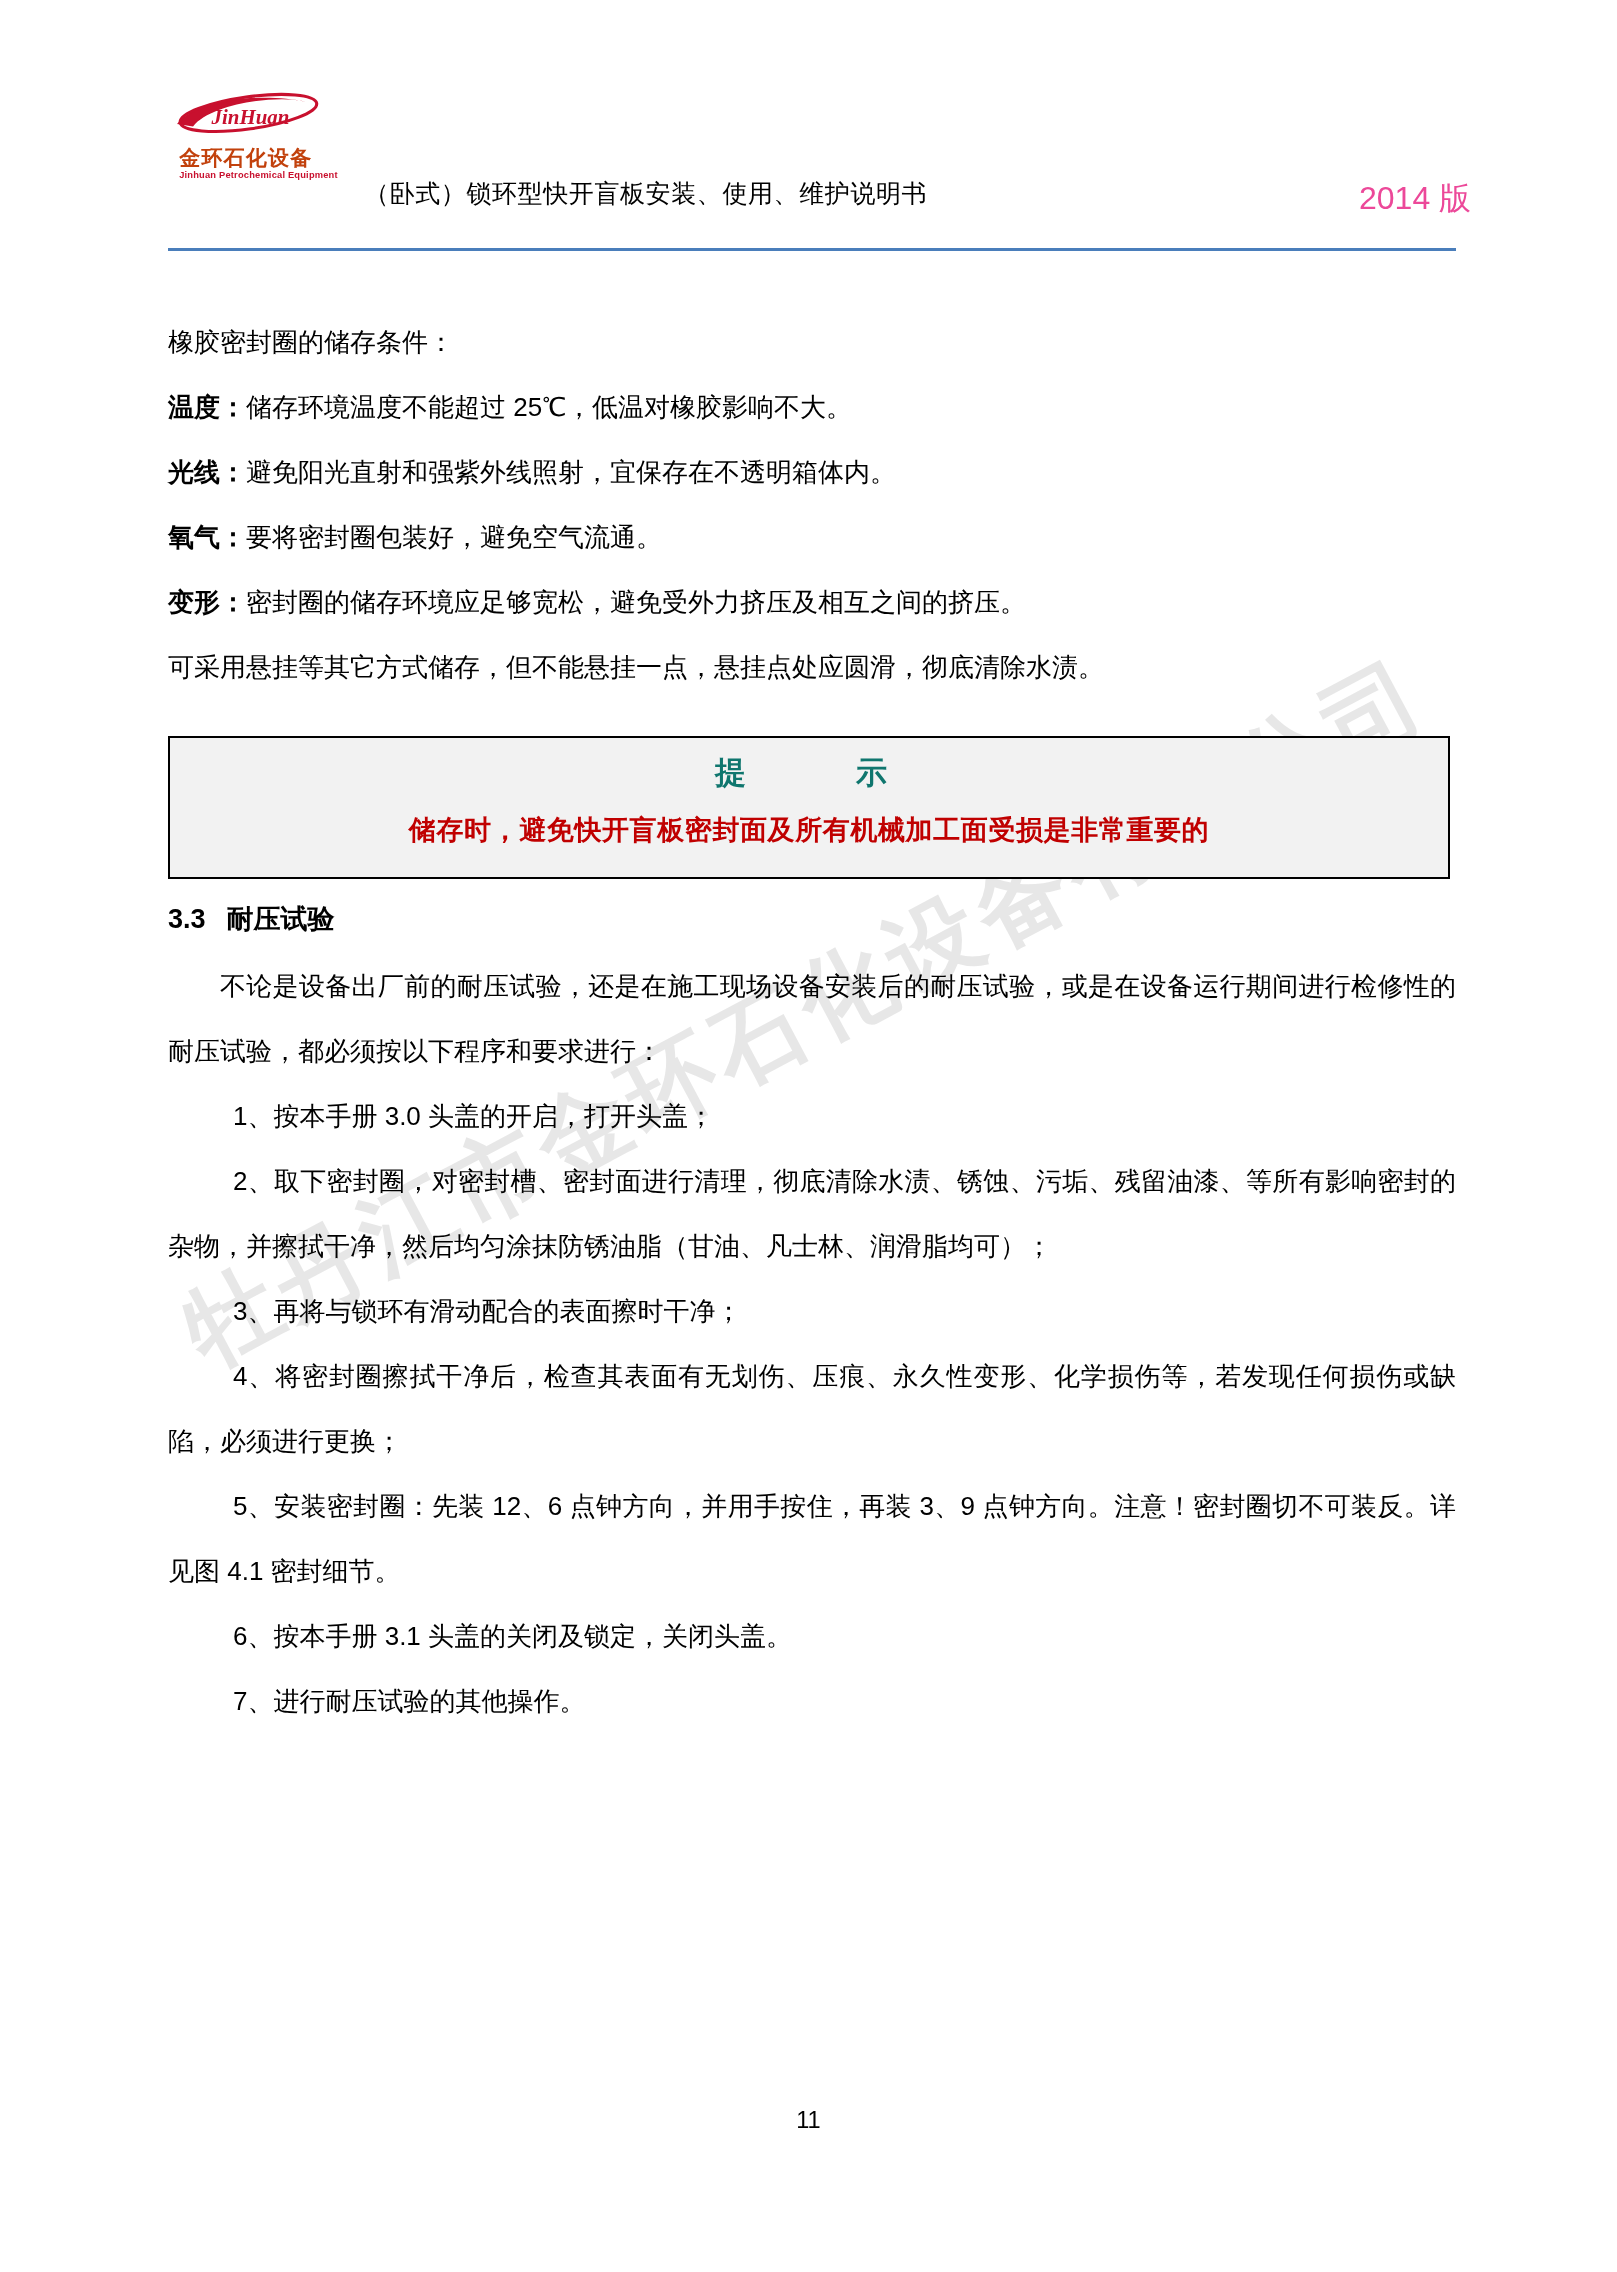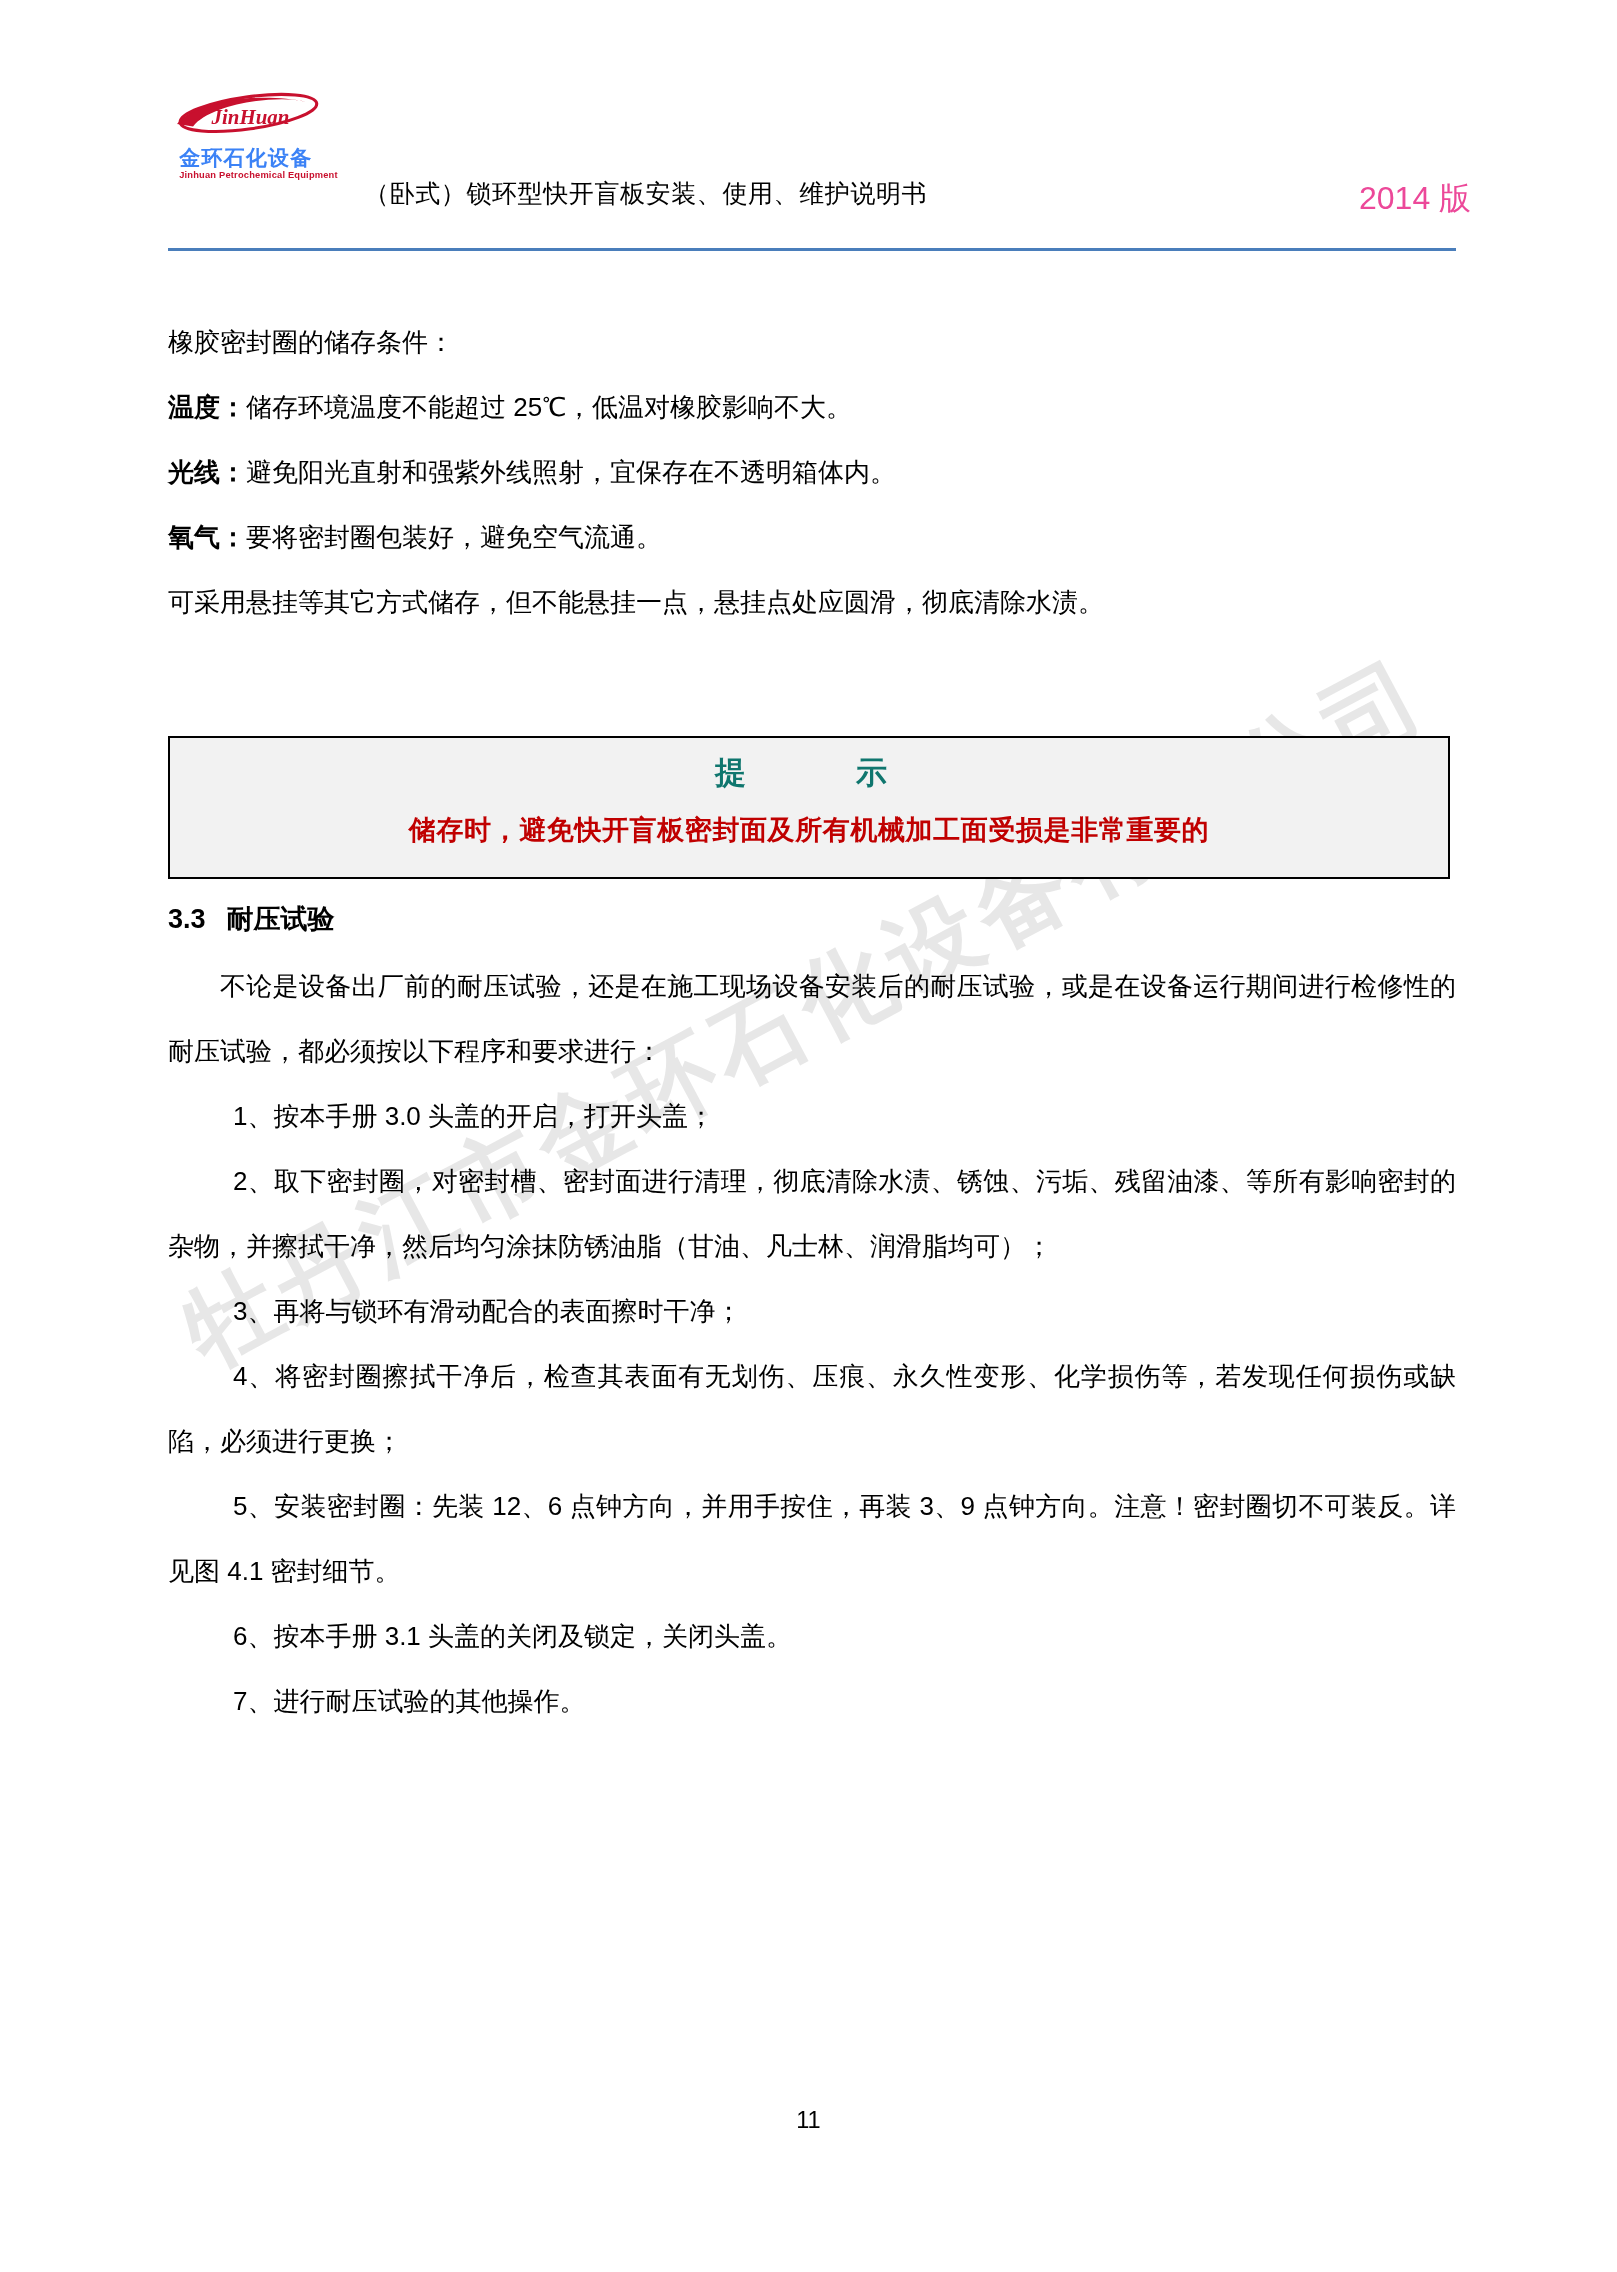--- a/index.html
+++ b/index.html
@@ -43,21 +43,21 @@
     height: 48px;
   }
   .logo-cn {
     position: absolute;
     left: 11.2px;
     top: 57px;
     width: 155px;
     font-family: "Liberation Sans", sans-serif;
     font-size: 21px;
     font-weight: bold;
-    color: #3b82f6;
+    color: #c2410c;
     letter-spacing: 1.2px;
     white-space: nowrap;
   }
   .logo-en {
     position: absolute;
     left: 11.2px;
     top: 83px;
     width: 168px;
     font-family: "Liberation Sans", sans-serif;
     font-size: 9.3px;
@@ -245,20 +245,21 @@
   <div class="watermark">
     <span>牡丹江市金环石化设备有限公司</span>
   </div>
 
   <div class="content">
     <div class="block-storage">
       <p class="para">橡胶密封圈的储存条件：</p>
       <p class="para"><span class="lbl">温度：</span><span>储存环境温度不能超过 25℃，低温对橡胶影响不大。</span></p>
       <p class="para"><span class="lbl">光线：</span><span>避免阳光直射和强紫外线照射，宜保存在不透明箱体内。</span></p>
       <p class="para"><span class="lbl">氧气：</span><span>要将密封圈包装好，避免空气流通。</span></p>
+      <p class="para"><span class="lbl">变形：</span><span>密封圈的储存环境应足够宽松，避免受外力挤压及相互之间的挤压。</span></p>
       <p class="para">可采用悬挂等其它方式储存，但不能悬挂一点，悬挂点处应圆滑，彻底清除水渍。</p>
     </div>
   </div>
 
   <div class="notice">
     <div class="notice-title">提　　示</div>
     <div class="notice-text">储存时，避免快开盲板密封面及所有机械加工面受损是非常重要的</div>
   </div>
 
   <div class="section">

